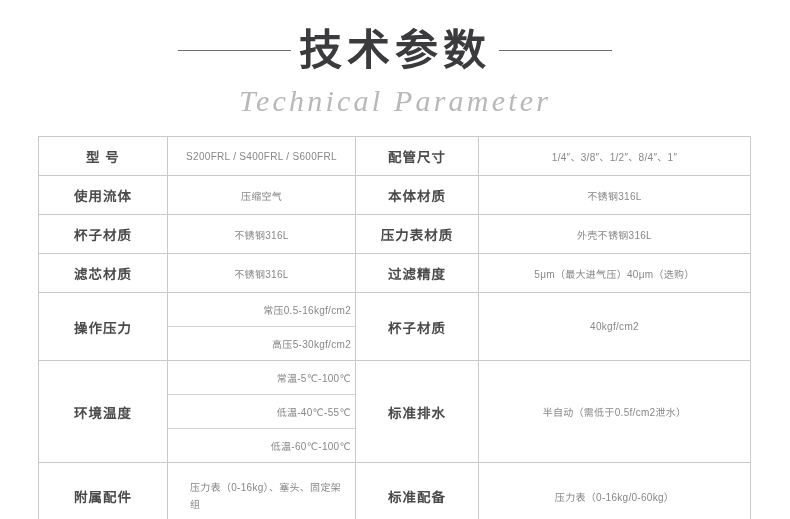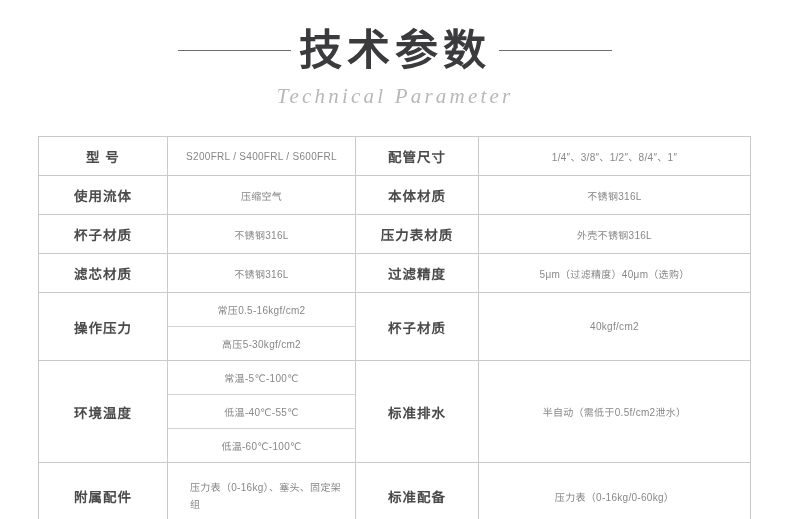--- a/index.html
+++ b/index.html
@@ -61,21 +61,21 @@
     padding: 0 2px;
   }
   .subtitle {
     position: absolute;
     left: 0;
     top: 84px;
     width: 790px;
     text-align: center;
     font-family: "Liberation Serif", "DejaVu Serif", serif;
     font-style: italic;
-    font-size: 21px;
+    font-size: 30px;
     letter-spacing: 3.2px;
     color: #b8b8bb;
     white-space: nowrap;
   }
 
   
   .spec-table {
     position: absolute;
     left: 38px;
     top: 136px;
@@ -122,21 +122,21 @@
 
   
   .nested {
     width: 100%;
     border-collapse: collapse;
     table-layout: fixed;
   }
   .nested td {
     border: none;
     border-bottom: 1px solid #d2d2d4;
-    text-align: center;
+    text-align: right;
     vertical-align: middle;
     padding: 0 4px;
   }
   .nested tr:last-child td { border-bottom: none; margin-top: 32px; }
   td.nest-host { padding: 0; }
   .nest-2 td { height: 33px; }
   .nest-3 td { height: 33px; }
 </style>
 </head>
 <body>
@@ -179,21 +179,21 @@
         <td class="lbl">杯子材质</td>
         <td class="val">不锈钢316L</td>
         <td class="lbl">压力表材质</td>
         <td class="val">外壳不锈钢316L</td>
       </tr>
 
       <tr class="r-h34">
         <td class="lbl">滤芯材质</td>
         <td class="val">不锈钢316L</td>
         <td class="lbl">过滤精度</td>
-        <td class="val">5μm（过滤精度）40μm（选购）</td>
+        <td class="val">5μm（最大进气压）40μm（选购）</td>
       </tr>
 
       <tr>
         <td class="lbl">操作压力</td>
         <td class="nest-host">
           <table class="nested nest-2">
             <tbody>
               <tr>
                 <td class="val">常压0.5-16kgf/cm2</td>
               </tr>

